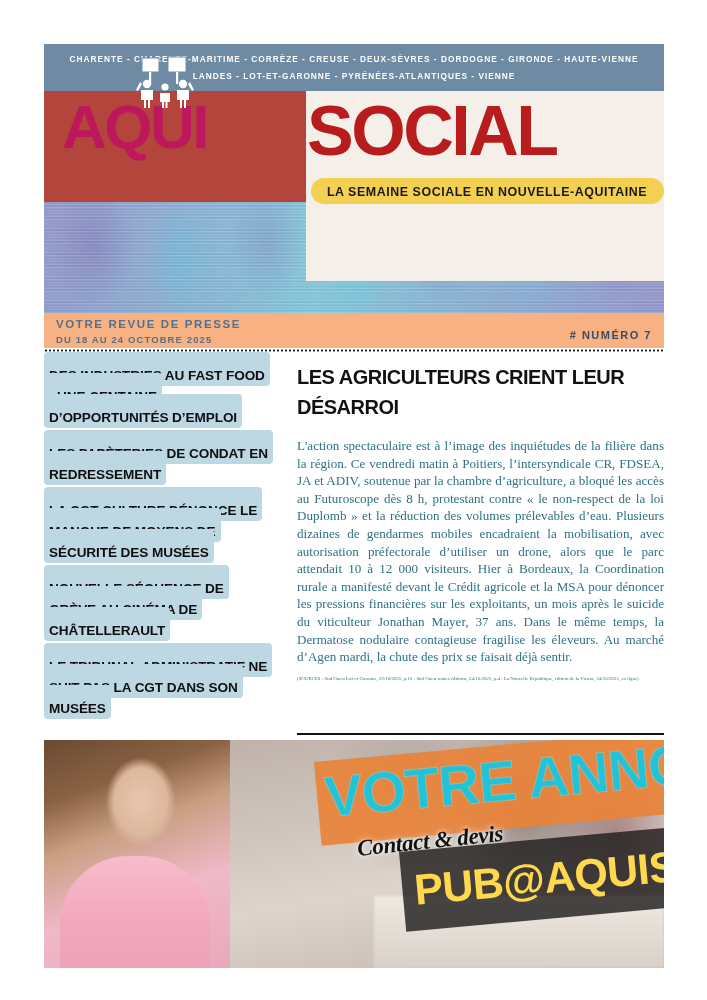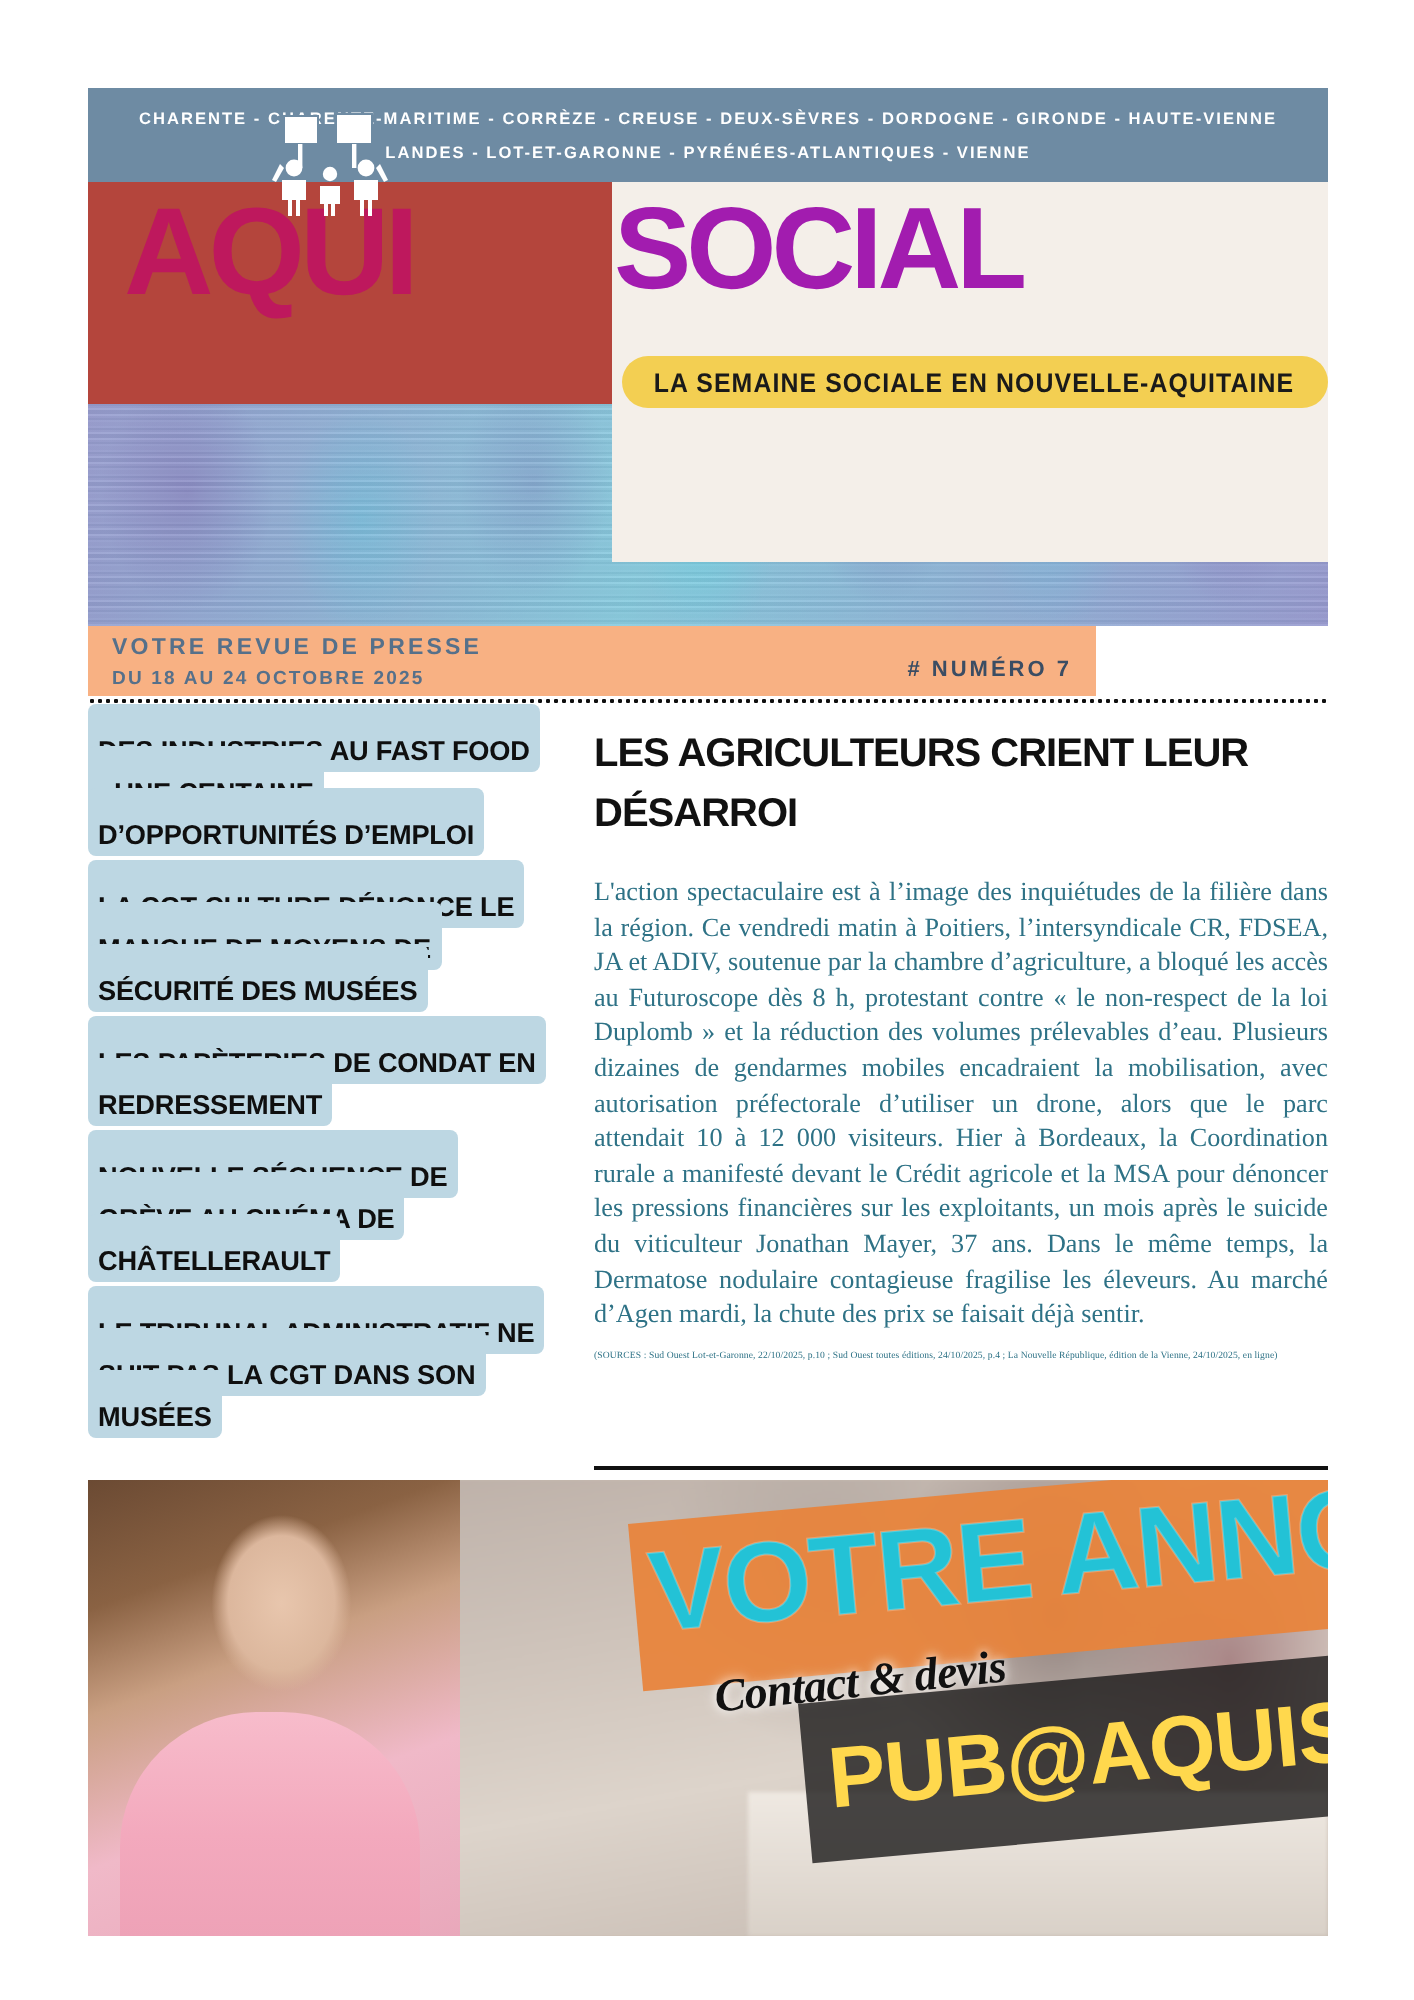--- a/index.html
+++ b/index.html
@@ -57,36 +57,36 @@
   .white-right{
     position:absolute;left:262px;top:0;width:358px;height:190px;background:#f4efe9;
   }
   .logo-aqui{
     position:absolute;left:62px;top:96px;
     font-size:62px;font-weight:800;color:#be185d;letter-spacing:-2.5px;
     line-height:1;z-index:5;font-family:"Liberation Sans", sans-serif;
   }
   .logo-social{
     position:absolute;left:307px;top:96px;
-    font-size:58px;font-weight:800;color:#a21caf;letter-spacing:-2.5px;
+    font-size:70px;font-weight:800;color:#b91c1c;letter-spacing:-2.5px;
     line-height:1;z-index:5;font-family:"Liberation Sans", sans-serif;
   }
   .tagline{
     position:absolute;left:311px;top:178px;width:353px;height:26px;
     background:#f3cf52;border-radius:13px;z-index:5;
     display:flex;align-items:center;justify-content:center;
   }
   .tagline span{
     color:#1a1a1a;font-size:13.5px;font-weight:800;letter-spacing:.6px;
     transform:scaleX(.92);white-space:nowrap;
   }
 
   
   .date-bar{
-    position:absolute;left:44px;top:313px;width:504px;height:35px;background:#f8b183;
+    position:absolute;left:44px;top:313px;width:620px;height:35px;background:#f8b183;
   }
   .dbar-left{position:absolute;left:12px;top:5px;}
   .dbar-title{
     color:#56708a;font-size:11.5px;font-weight:800;letter-spacing:1.6px;line-height:13px;
   }
   .dbar-date{
     color:#56708a;font-size:9.5px;font-weight:700;letter-spacing:1.1px;line-height:13px;margin-top:2px;
   }
   .dbar-num{
     position:absolute;right:12px;top:16px;
@@ -233,24 +233,24 @@
     </div>
     <div class="dbar-num"># NUMÉRO 7</div>
   </div>
   <div class="dots-rule"></div>
 
   <div class="sidebar">
     <div class="side-item">
       <p>DES INDUSTRIES AU FAST FOOD : UNE CENTAINE D’OPPORTUNITÉS D’EMPLOI</p>
     </div>
     <div class="side-item">
+      <p>LES PAPÈTERIES DE CONDAT EN REDRESSEMENT</p>
+    </div>
+    <div class="side-item">
       <p>LA CGT CULTURE DÉNONCE LE MANQUE DE MOYENS DE SÉCURITÉ DES MUSÉES</p>
-    </div>
-    <div class="side-item">
-      <p>LES PAPÈTERIES DE CONDAT EN REDRESSEMENT</p>
     </div>
     <div class="side-item">
       <p>NOUVELLE SÉQUENCE DE GRÈVE AU CINÉMA DE CHÂTELLERAULT</p>
     </div>
     <div class="side-item">
       <p>LE TRIBUNAL ADMINISTRATIF NE SUIT PAS LA CGT DANS SON MUSÉES</p>
     </div>
   </div>
 
   <div class="article">

